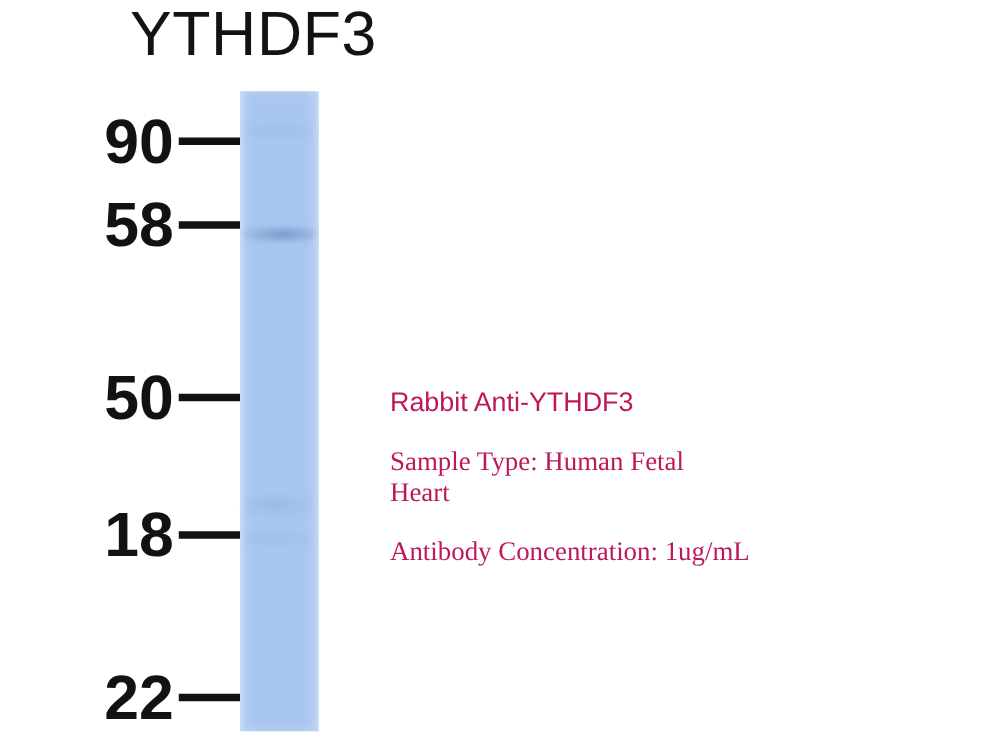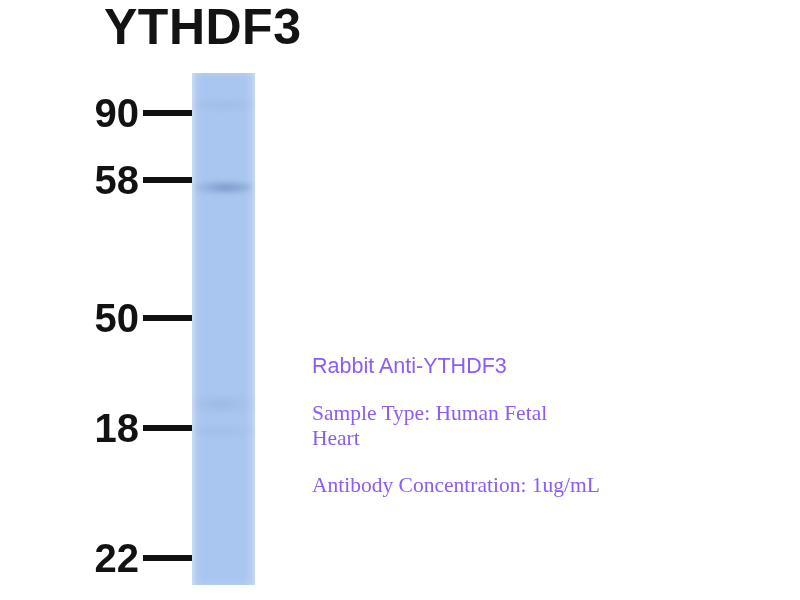--- a/index.html
+++ b/index.html
@@ -20,21 +20,21 @@
     background: #ffffff;
     overflow: hidden;
   }
 
   
   #blot-title {
     position: absolute;
     left: 104px;
     top: 2px;
     font-size: 50px;
-    font-weight: bold;
+    font-weight: normal;
     letter-spacing: 0.5px;
     color: #131313;
     line-height: 1.0;
     white-space: nowrap;
   }
 
   
   #ladder {
     position: absolute;
     left: 0;
@@ -45,21 +45,21 @@
   .marker {
     position: absolute;
     left: 0;
     width: 195px;
     height: 0;
   }
   .marker-label {
     position: absolute;
     right: 56px;
     transform: translateY(-50%);
-    font-size: 40px;
+    font-size: 50px;
     font-weight: bold;
     color: #121212;
     line-height: 1;
     white-space: nowrap;
     text-align: right;
   }
   .marker-dash {
     position: absolute;
     right: 3px;
     width: 49px;
@@ -123,24 +123,23 @@
       rgba(140,170,214,0.24) 0%,
       rgba(169,198,240,0.0) 100%);
   }
 
   
   #annotations {
     position: absolute;
     left: 312px;
     top: 310px;
     width: 460px;
-    color: #8b5cf6;
+    color: #be185d;
     font-size: 21.5px;
     line-height: 1.16;
-    margin-top: 44px;
   }
   .anno-line {
     margin-bottom: 22px;
     white-space: pre-line;
   }
   .anno-line:last-child {
     margin-bottom: 0;
     font-family: Liberation Serif, serif;
   }
   #anno-sample {

